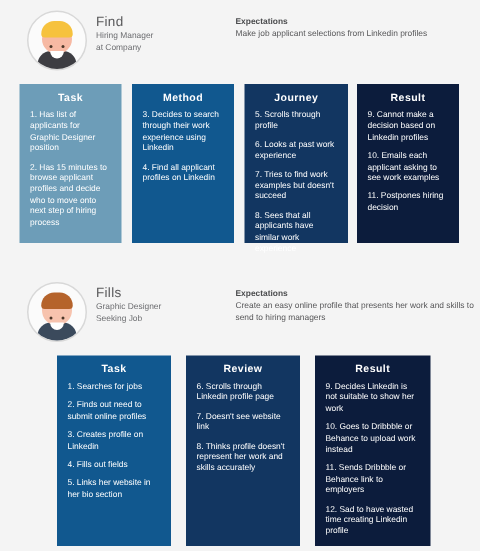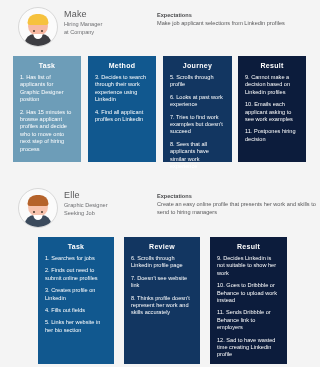--- a/index.html
+++ b/index.html
@@ -69,21 +69,21 @@
       <div class="av-body" id="p1-body" style="background: rgb(61, 61, 66);"></div>
       <div class="av-head" id="p1-head" style="background: rgb(247, 185, 163);">
         <div class="av-eye l"></div>
         <div class="av-eye r"></div>
         <div class="av-mouth"></div>
       </div>
       <div class="av-hair" id="p1-hair" style="background: rgb(246, 194, 62);"></div>
     </div>
 
     <div class="ident">
-      <div class="name">Make</div>
+      <div class="name">Find</div>
       <div class="role">Hiring Manager</div>
       <div class="role">at Company</div>
     </div>
 
     <div class="expect">
       <div class="exp-title">Expectations</div>
       <div class="exp-text">Make job applicant selections from Linkedin profiles</div>
     </div>
 
   </div>
@@ -131,21 +131,21 @@
       <div class="av-body" id="p2-body" style="background: rgb(59, 74, 92);"></div>
       <div class="av-head" id="p2-head" style="background: rgb(247, 195, 174);">
         <div class="av-eye l"></div>
         <div class="av-eye r"></div>
         <div class="av-mouth"></div>
       </div>
       <div class="av-hair" id="p2-hair" style="background: rgb(181, 99, 43);"></div>
     </div>
 
     <div class="ident">
-      <div class="name">Elle</div>
+      <div class="name">Fills</div>
       <div class="role">Graphic Designer</div>
       <div class="role">Seeking Job</div>
     </div>
 
     <div class="expect">
       <div class="exp-title">Expectations</div>
       <div class="exp-text">Create an easy online profile that presents her work and skills to send to hiring managers</div>
     </div>
 
   </div>

